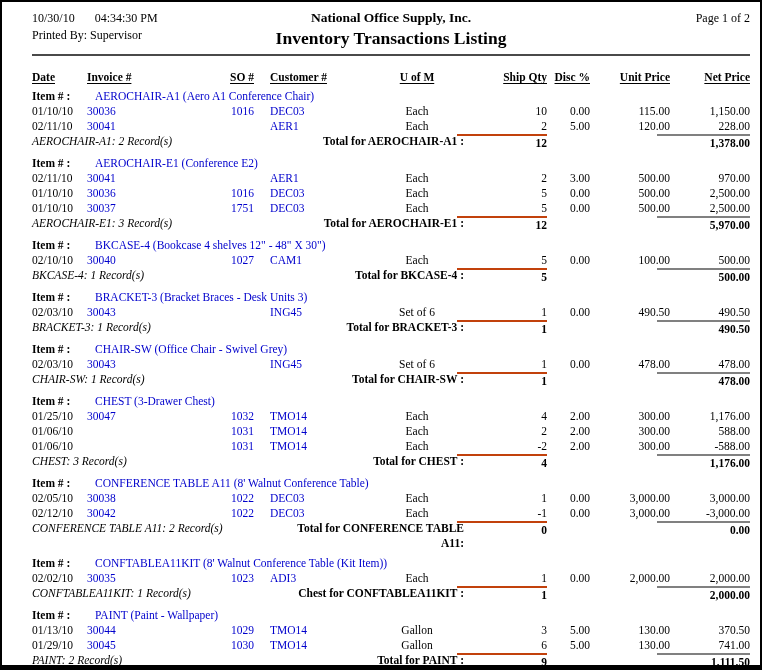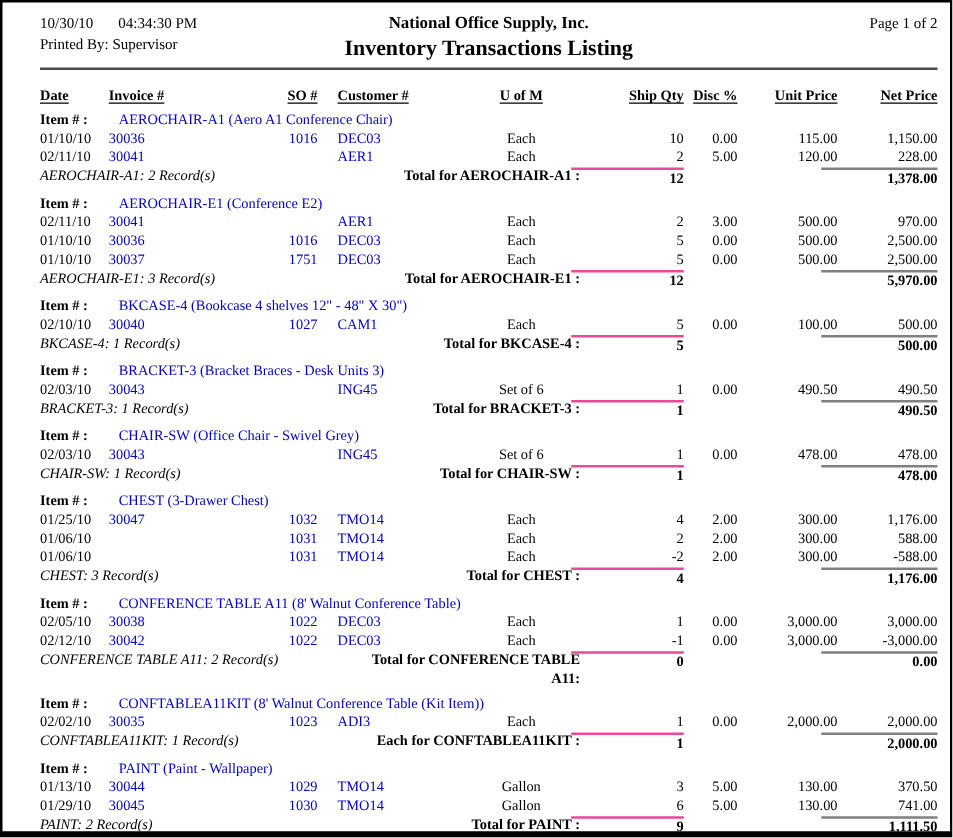--- a/index.html
+++ b/index.html
@@ -31,21 +31,21 @@
   .colhead{font-weight:bold;margin-top:14px;margin-bottom:4px;}
   .colhead .c{text-decoration:underline;text-decoration-thickness:1px;text-underline-offset:2px;}
   .blue{color:#0000CC;}
   .group{margin-bottom:5px;}
   .item-row .itemlabel{font-weight:bold;white-space:nowrap;}
   .item-row .itemname{grid-column:2/10;padding-left:8px;color:#0000CC;white-space:nowrap;}
   .total-row{font-weight:bold;}
   .total-row .note{grid-column:1/4;font-weight:normal;font-style:italic;white-space:nowrap;}
   .total-row .tlabel{grid-column:4/6;text-align:right;padding-right:28px;box-sizing:border-box;}
   .total-row .tlabel-inner{display:inline-block;max-width:180px;text-align:right;}
-  .total-row .tqty{grid-column:6/7;text-align:right;border-top:2px solid #ec4899;margin-left:-35px;white-space:nowrap;}
+  .total-row .tqty{grid-column:6/7;text-align:right;border-top:2px solid #c2410c;margin-left:-35px;white-space:nowrap;}
   .total-row .tnet{grid-column:9/10;text-align:right;border-top:2px solid #808080;margin-left:-13px;white-space:nowrap;}
 </style>
 </head>
 <body>
 
 <div class="page">
   <div class="inner">
     <div class="hdr">
       <div class="datetime">
         <span>10/30/10</span>
@@ -312,21 +312,21 @@
             <span class="c c3 blue">1023</span>
             <span class="c c4 blue">ADI3</span>
             <span class="c c5">Each</span>
             <span class="c c6">1</span>
             <span class="c c7">0.00</span>
             <span class="c c8">2,000.00</span>
             <span class="c c9">2,000.00</span>
           </div>
           <div class="row total-row">
             <span class="note">CONFTABLEA11KIT: 1 Record(s)</span>
-            <span class="tlabel"><span class="tlabel-inner">Each for CONFTABLEA11KIT :</span></span>
+            <span class="tlabel"><span class="tlabel-inner">Chest for CONFTABLEA11KIT :</span></span>
             <span class="tqty">1</span>
             <span class="tnet">2,000.00</span>
           </div>
         </div>
         <div class="group">
           <div class="row item-row">
             <span class="c c1 itemlabel">Item # :</span>
             <span class="itemname">PAINT (Paint - Wallpaper)</span>
           </div>
           <div class="row data-row">

